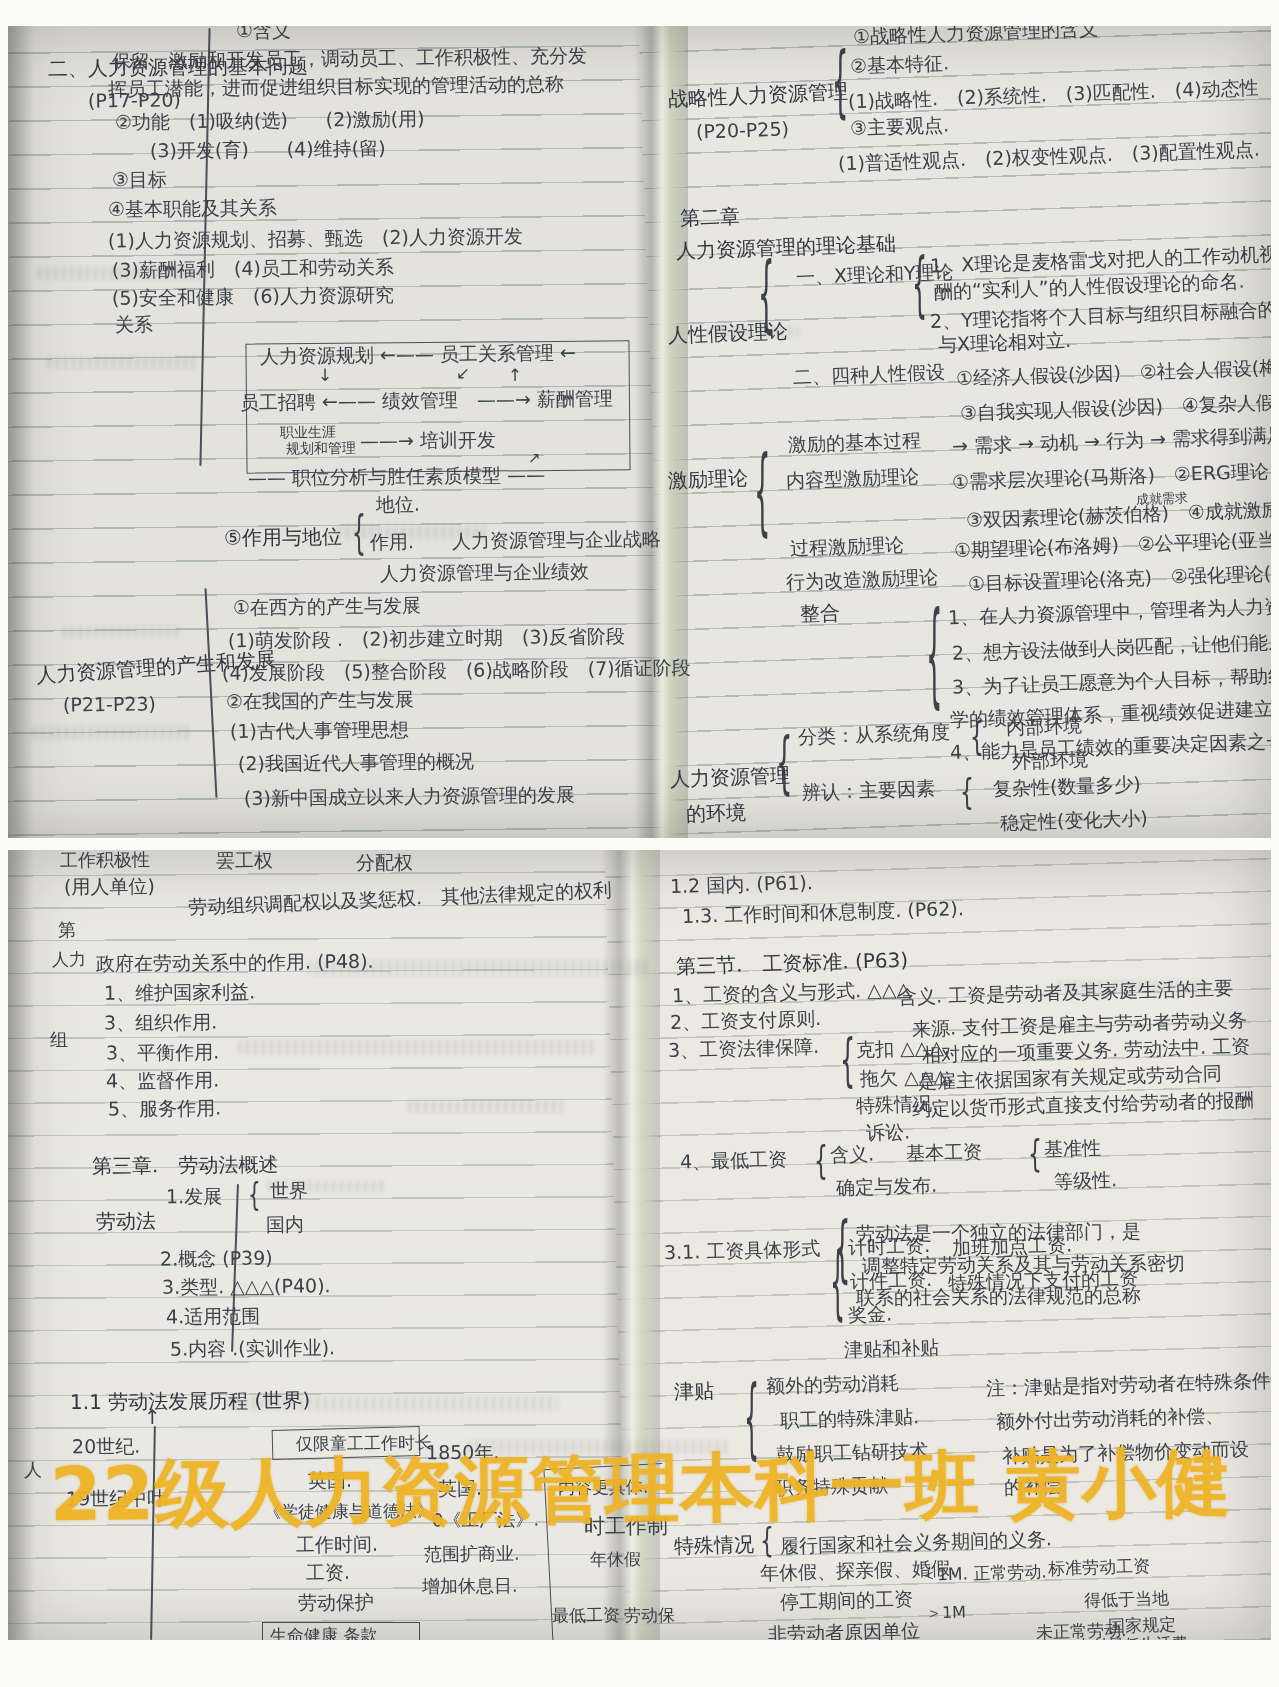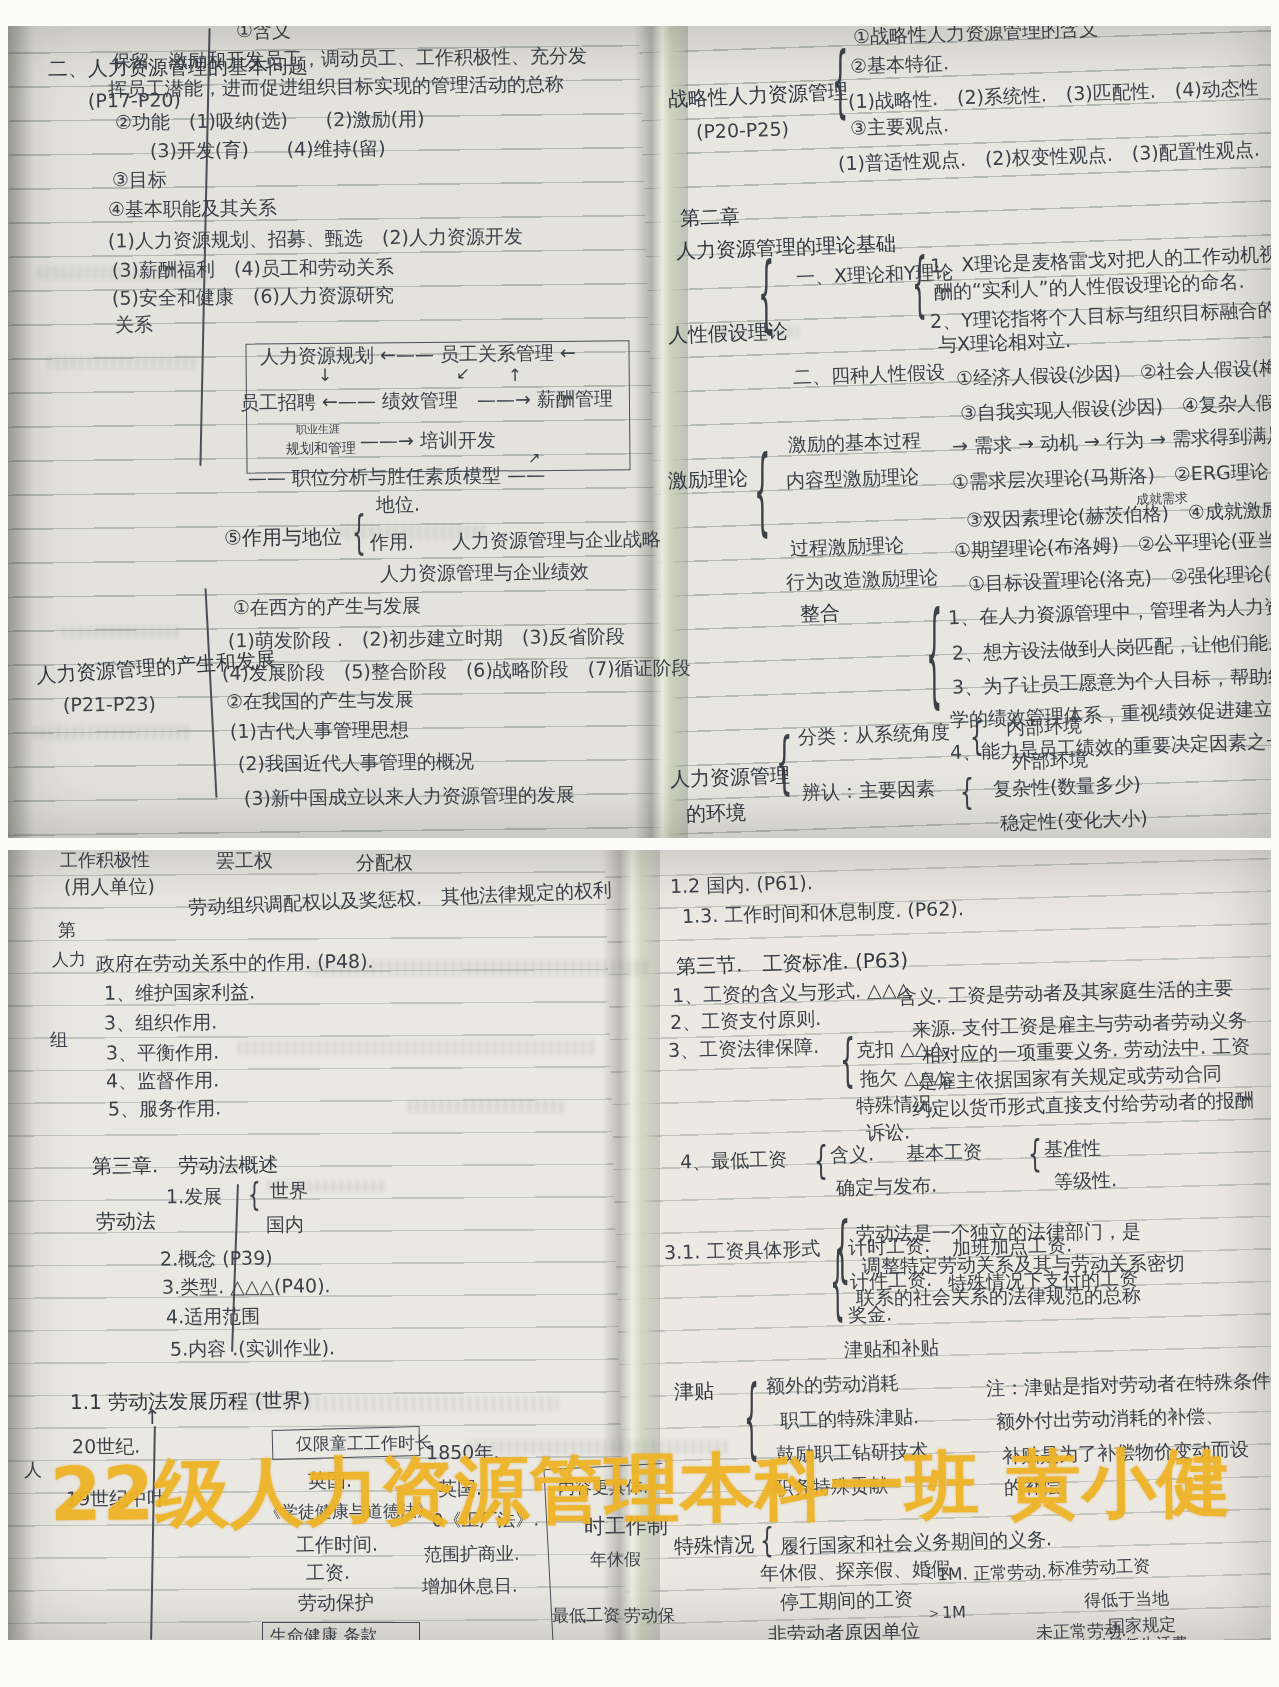--- a/index.html
+++ b/index.html
@@ -59,21 +59,21 @@
   <div class="hw tl" style="left:104px;top:232px">(3)薪酬福利　(4)员工和劳动关系</div>
   <div class="hw tl" style="left:104px;top:260px">(5)安全和健康　(6)人力资源研究</div>
   <div class="hw tl" style="left:107px;top:288px">关系</div>
 
   <div class="box" style="left:238px;top:316px;width:382px;height:128px;transform:rotate(-0.5deg);"></div>
   <div class="hw tl" style="left:252px;top:318px">人力资源规划 ←—— 员工关系管理 ←</div>
   <div class="hw tl" style="left:310px;top:340px;font-size:17px">↓</div>
   <div class="hw tl" style="left:448px;top:338px;font-size:17px">↙</div>
   <div class="hw tl" style="left:500px;top:340px;font-size:17px">↑</div>
   <div class="hw tl" style="left:232px;top:364px">员工招聘 ←—— 绩效管理　——→ 薪酬管理</div>
-  <div class="hw tl" style="left:288px;top:398px;font-size:11px">职业生涯</div>
+  <div class="hw tl" style="left:272px;top:398px;font-size:14px">职业生涯</div>
   <div class="hw tl" style="left:278px;top:414px;font-size:14px">规划和管理</div>
   <div class="hw tl" style="left:352px;top:404px">——→ 培训开发</div>
   <div class="hw tl" style="left:520px;top:424px;font-size:15px">↗</div>
   <div class="hw tl" style="left:240px;top:440px">—— 职位分析与胜任素质模型 ——</div>
   <div class="hw tl" style="left:368px;top:468px">地位.</div>
 
   <div class="hw tl lb" style="left:216px;top:500px">⑤作用与地位</div>
   <div class="br" style="left:344px;top:496px;font-size:22px;transform:scaleY(2.1);">{</div>
   <div class="hw tl" style="left:362px;top:504px">作用.　　人力资源管理与企业战略</div>
   <div class="hw tl" style="left:372px;top:536px">人力资源管理与企业绩效</div>

